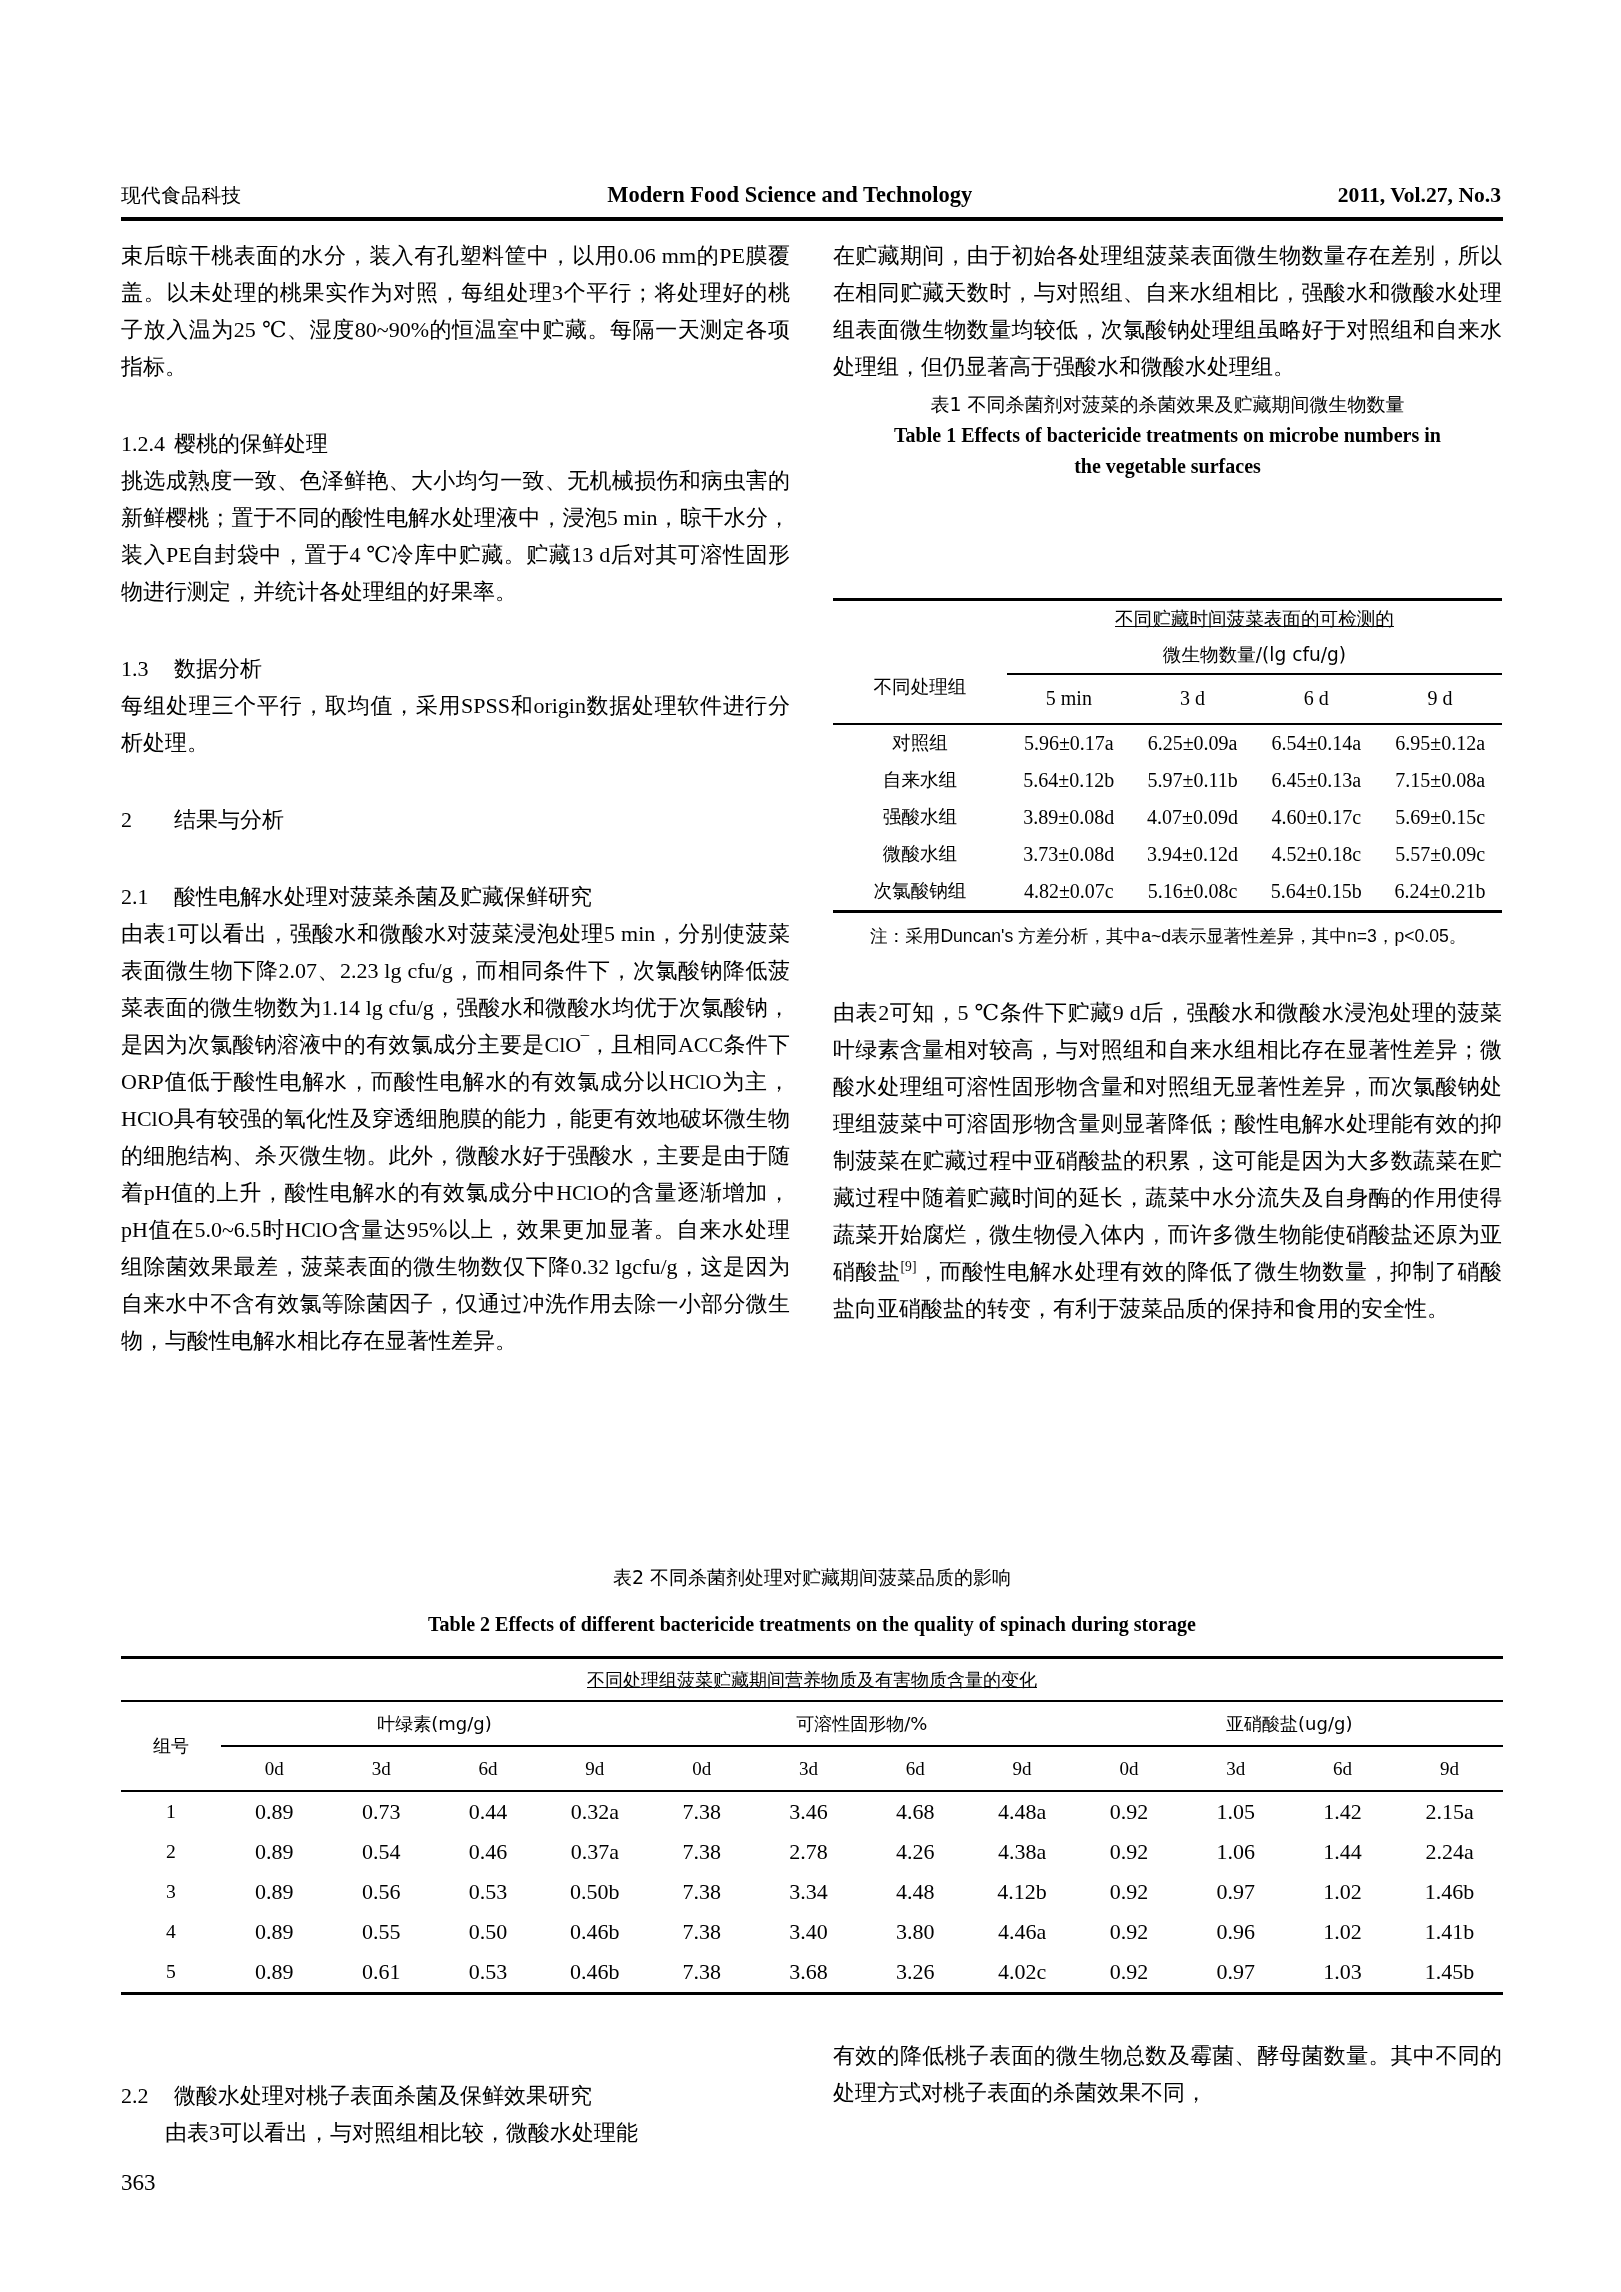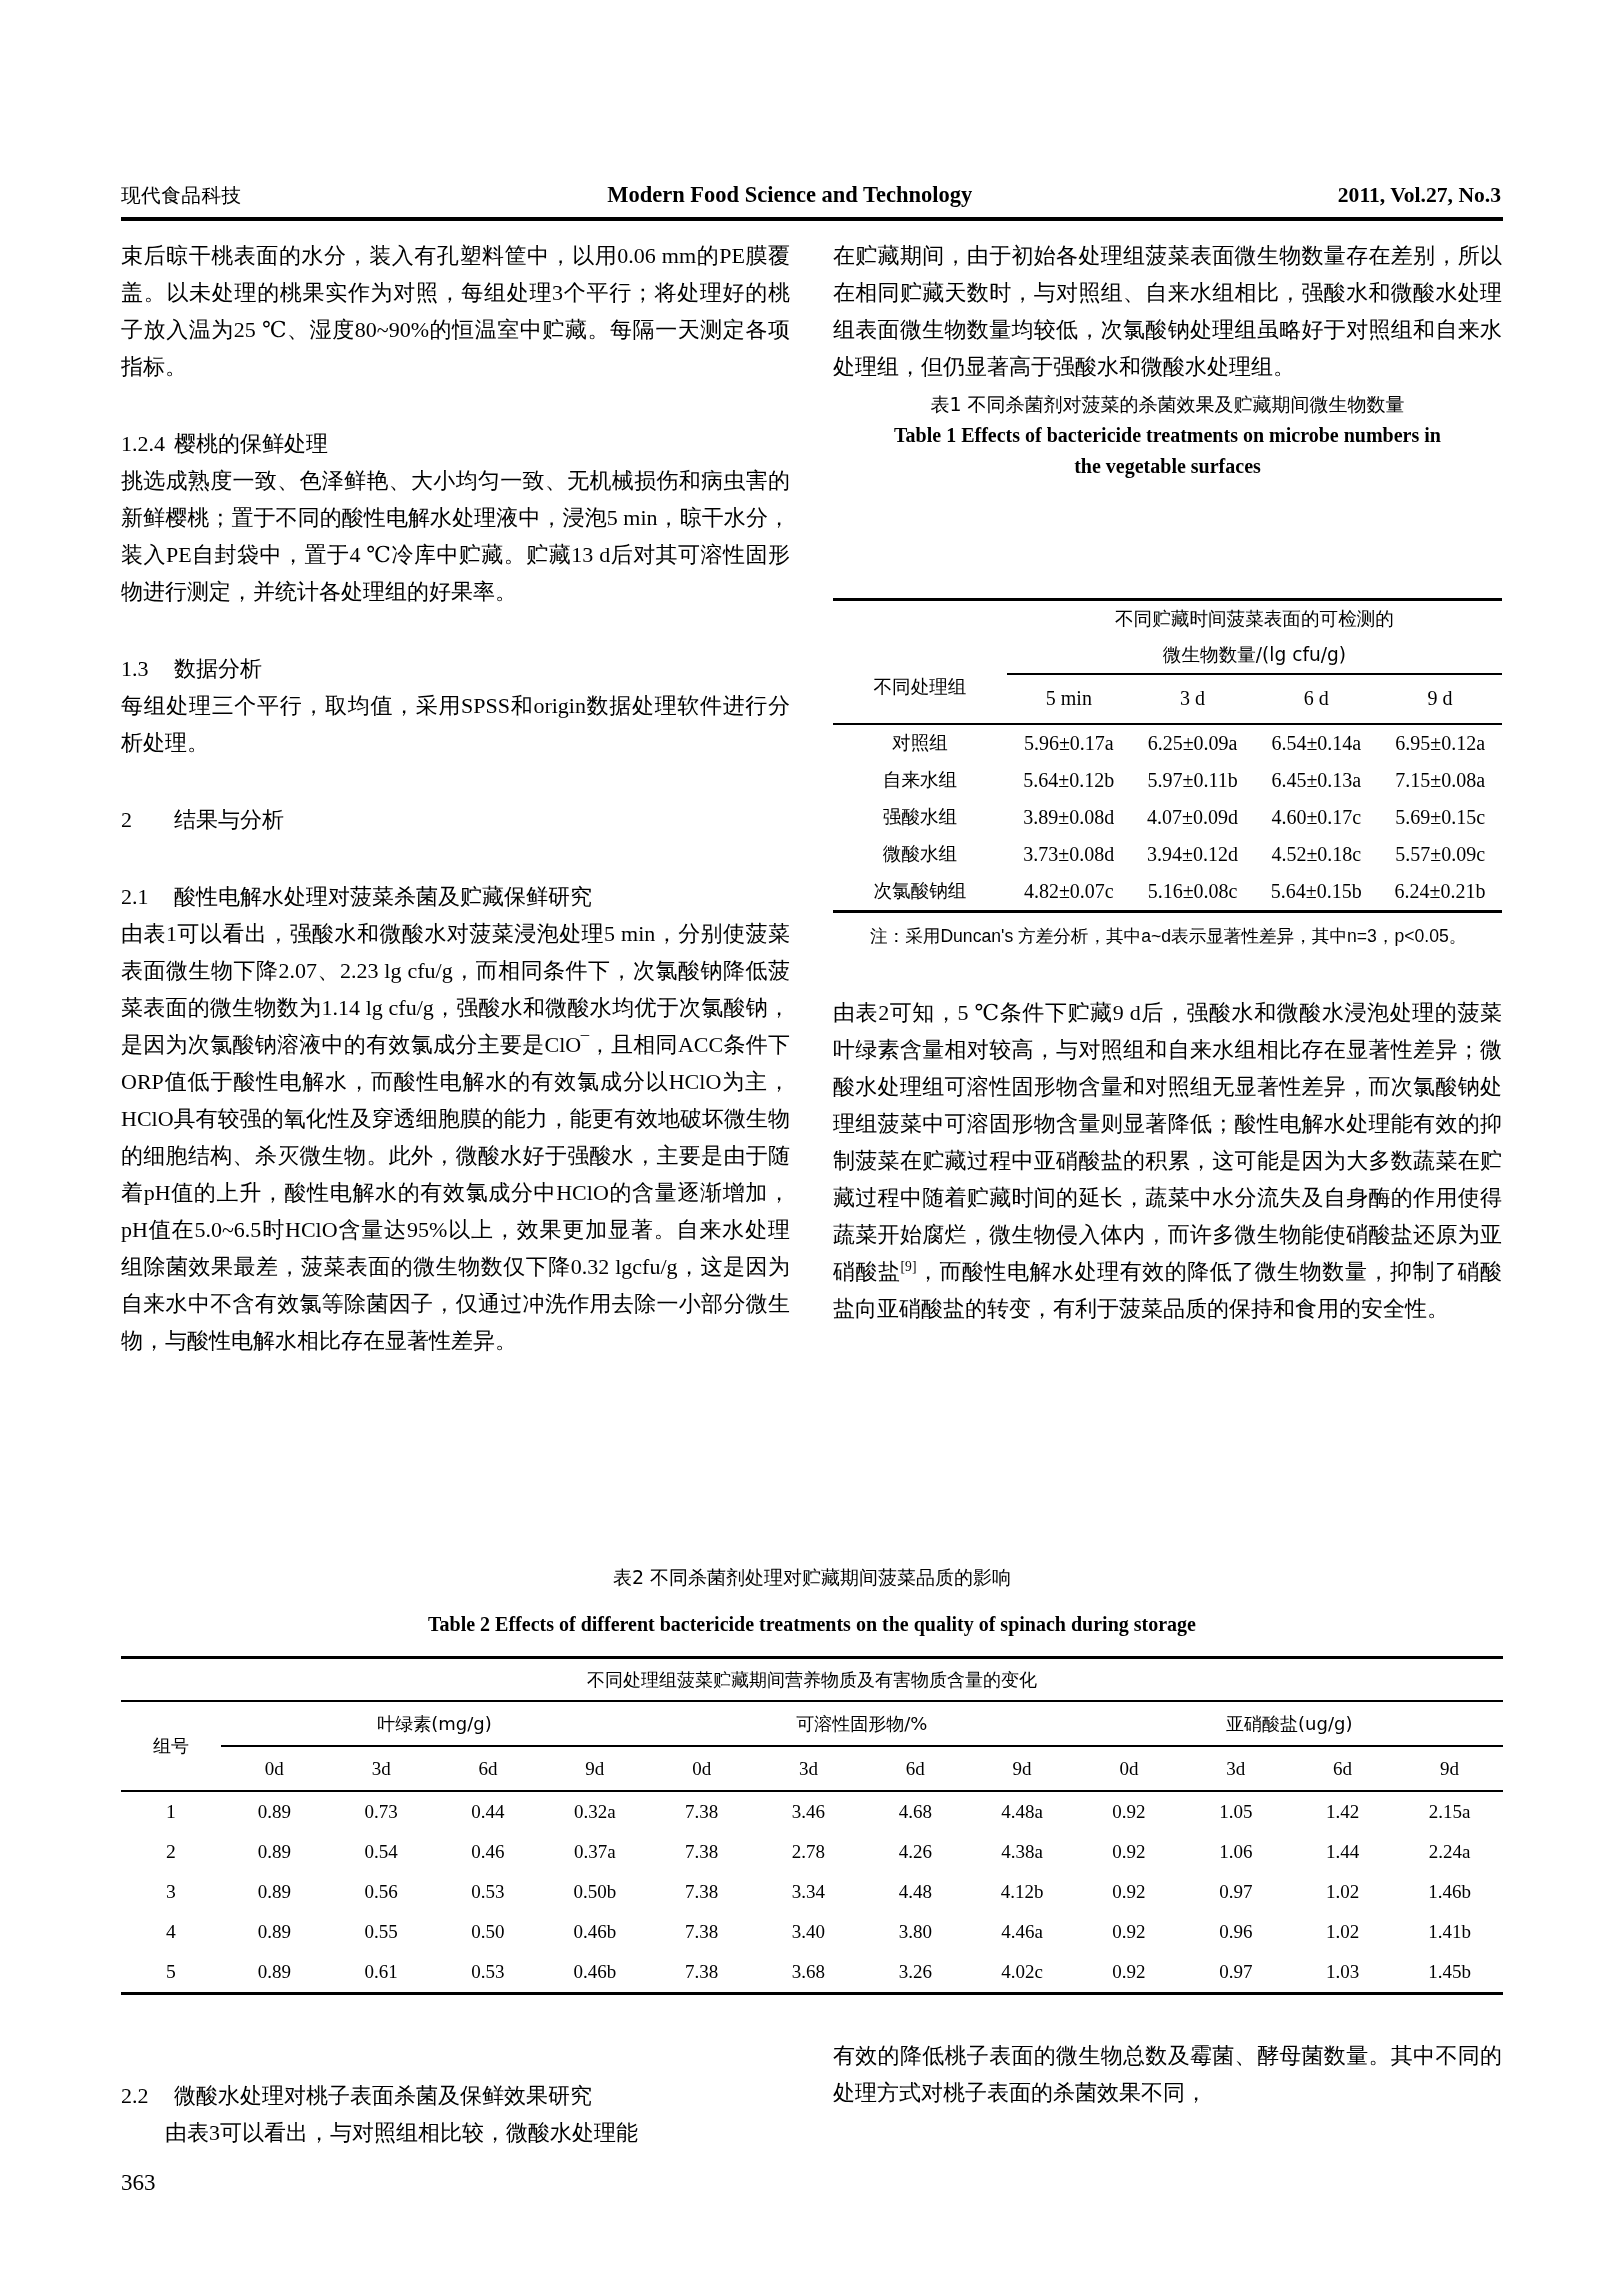--- a/index.html
+++ b/index.html
@@ -111,21 +111,21 @@
     width: 100%;
     font-family: "Liberation Serif", serif;
   }
   table.acad td, table.acad th {
     border: 0;
     padding: 0;
     font-weight: normal;
     text-align: center;
     vertical-align: middle;
   }
-  .rule-top   { border-top: 3.9px solid #000 !important; }
+  .rule-top   { border-top: 3.9px solid #000 !important; text-decoration: underline; }
   .rule-mid   { border-top: 2px solid #000 !important; }
   .rule-bot   { border-bottom: 3.9px solid #000 !important; }
   .rule-sub   { border-bottom: 2px solid #000 !important; }
 
   
   #table1 {
     position: absolute;
     left: 833px;
     width: 669px;
     font-size: 20px;
@@ -162,21 +162,21 @@
     font-size: 19.6px;
     margin-top: 2px;
   }
   #table2 .hdr-cn {
     font-family: "DejaVu Sans", sans-serif;
     font-size: 18px;
   }
   #table2 td { height: 35px; }
   #table2 .daylab { font-size: 19px; }
   #table2 .grpnum { font-size: 19.6px; }
-  #table2 .cell { font-size: 19px; }
+  #table2 .cell { font-size: 22px; }
   #table2 tr.datarow td { height: 40px; }
   .tbl2-note {
     font-family: "DejaVu Sans", sans-serif;
     font-size: 17px;
     line-height: 29px;
     margin: 0;
     text-indent: 33px;
   }
 
   

